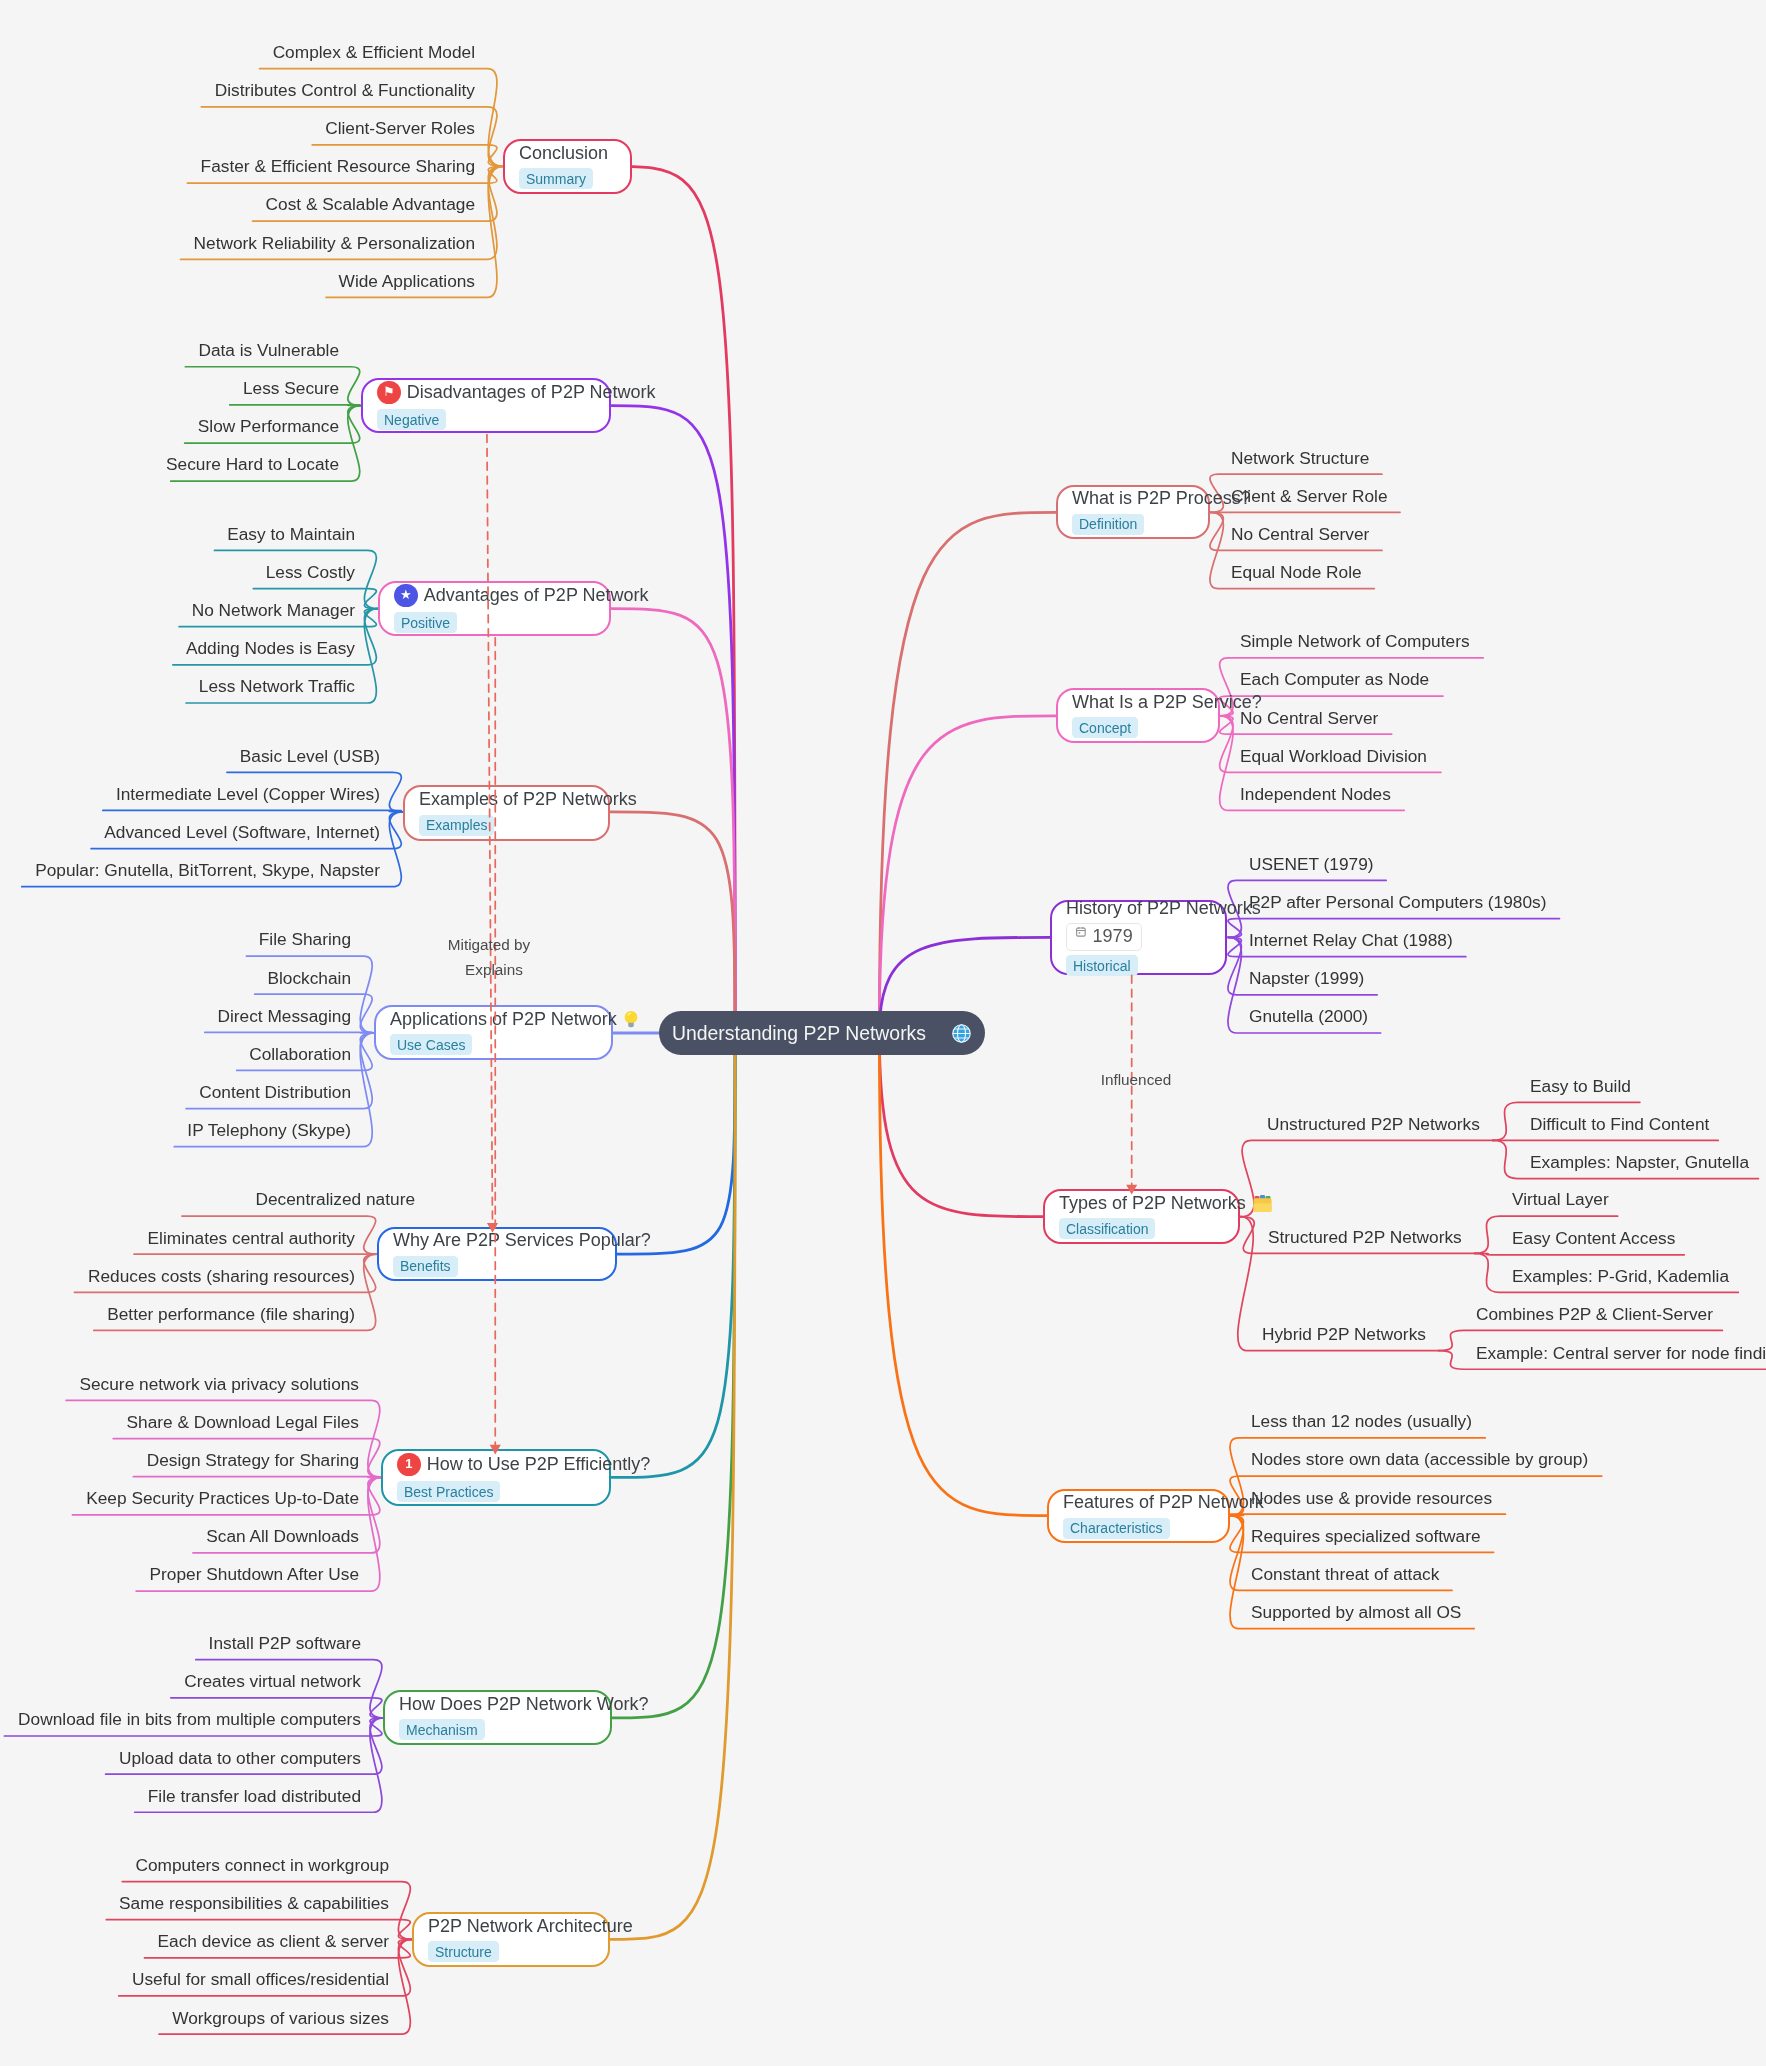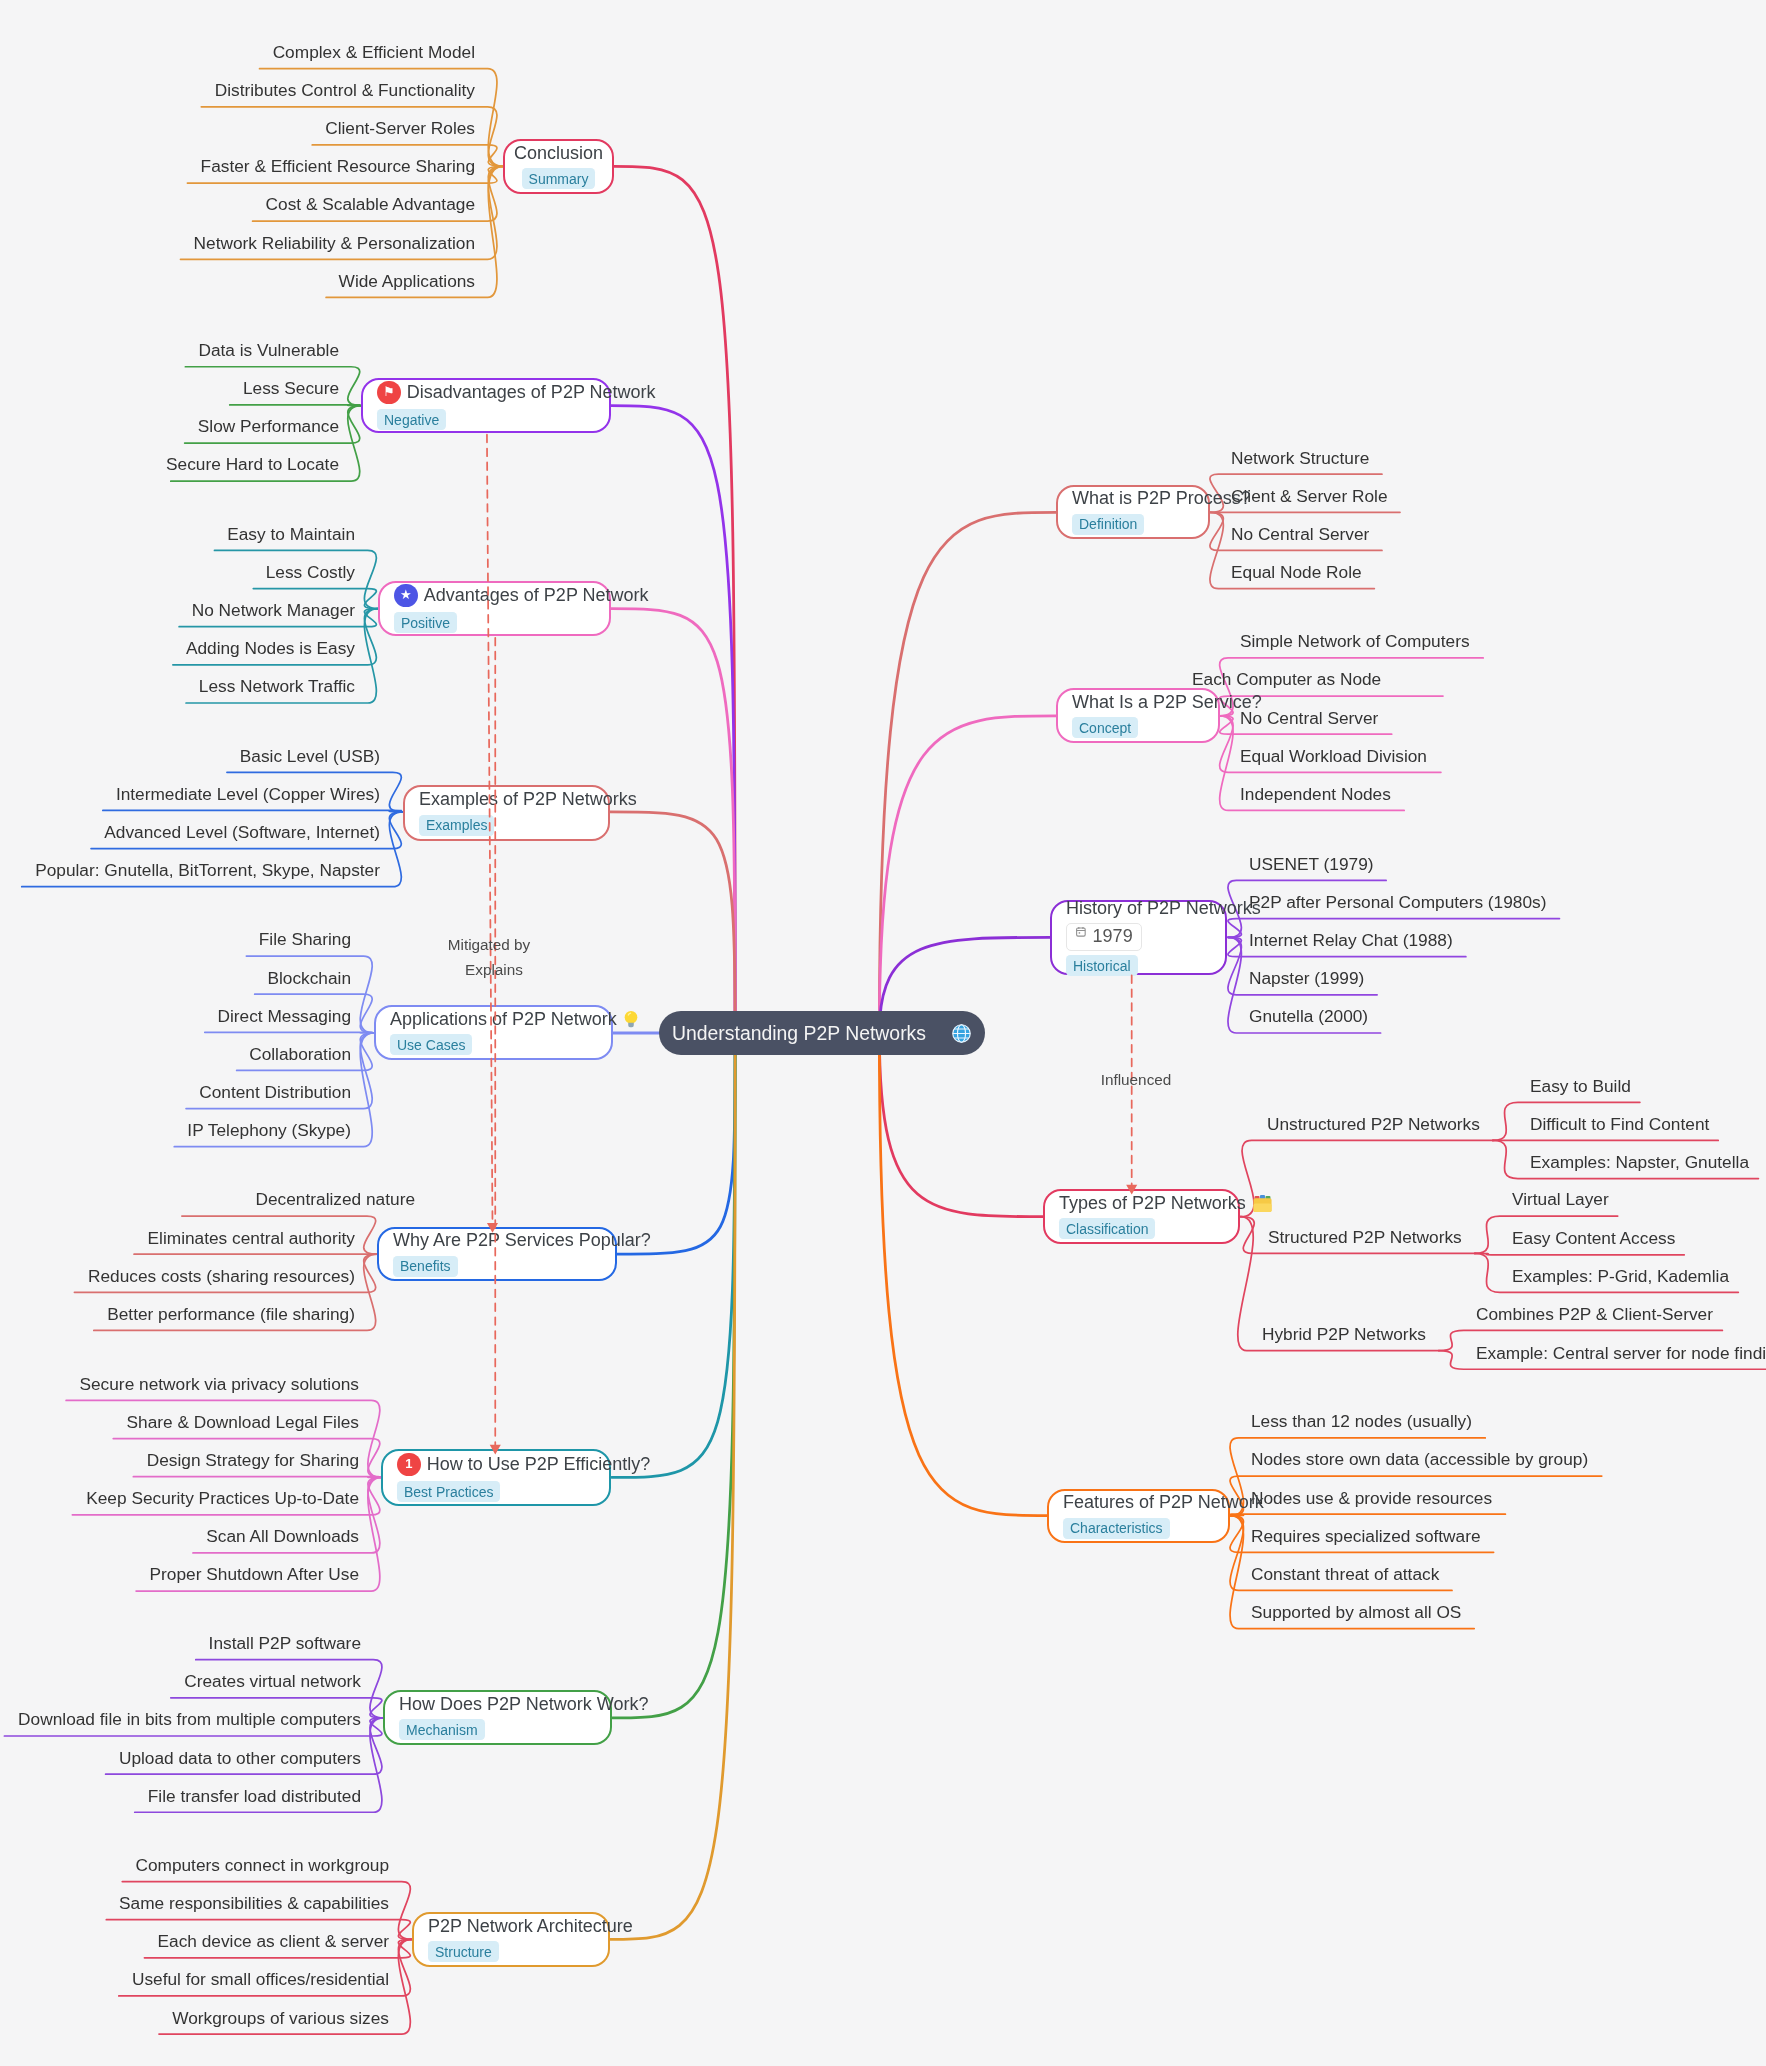--- a/index.html
+++ b/index.html
@@ -133,21 +133,21 @@
           <svg width="21" height="21" viewBox="0 0 24 24">
             <circle cx="12" cy="12" r="10" fill="#35a3e0"></circle>
             <g stroke="#eaf6ff" stroke-width="1.3" fill="none">
               <circle cx="12" cy="12" r="10"></circle>
               <ellipse cx="12" cy="12" rx="4.6" ry="10"></ellipse>
               <path d="M2.2,12h19.6 M3.4,6.8h17.2 M3.4,17.2h17.2"></path>
             </g>
           </svg>
         </span>
       </div>
-      <div class="branch-node" style="left: 503px; top: 139px; width: 111px; height: 55px; border: 2.4px solid rgb(226, 58, 96); align-items: center;">
+      <div class="branch-node" style="left: 503px; top: 139px; width: 129px; height: 55px; border: 2.4px solid rgb(226, 58, 96);">
         <div class="node-title">
           <span>Conclusion</span>
         </div>
         <span class="badge">Summary</span>
       </div>
       <div class="leaf" style="top: 41px; right: 1292px;">Complex &amp; Efficient Model</div>
       <div class="leaf" style="top: 79px; right: 1292px;">Distributes Control &amp; Functionality</div>
       <div class="leaf" style="top: 117px; right: 1292px;">Client-Server Roles</div>
       <div class="leaf" style="top: 155px; right: 1292px;">Faster &amp; Efficient Resource Sharing</div>
       <div class="leaf" style="top: 193px; right: 1292px;">Cost &amp; Scalable Advantage</div>
@@ -260,21 +260,21 @@
       <div class="leaf" style="top: 485px; left: 1231px;">Client &amp; Server Role</div>
       <div class="leaf" style="top: 523px; left: 1231px;">No Central Server</div>
       <div class="leaf" style="top: 561px; left: 1231px;">Equal Node Role</div>
       <div class="branch-node" style="left: 1056px; top: 688px; width: 164px; height: 55px; border: 2.4px solid rgb(239, 106, 191);">
         <div class="node-title">
           <span>What Is a P2P Service?</span>
         </div>
         <span class="badge">Concept</span>
       </div>
       <div class="leaf" style="top: 630px; left: 1240px;">Simple Network of Computers</div>
-      <div class="leaf" style="top: 668px; left: 1192px; text-align: center;">Each Computer as Node</div>
+      <div class="leaf" style="top: 668px; left: 1240px; text-align: center;">Each Computer as Node</div>
       <div class="leaf" style="top: 707px; left: 1240px;">No Central Server</div>
       <div class="leaf" style="top: 745px; left: 1240px;">Equal Workload Division</div>
       <div class="leaf" style="top: 783px; left: 1240px;">Independent Nodes</div>
       <div class="branch-node" style="left: 1050px; top: 900px; width: 177px; height: 75px; border: 2.4px solid rgb(139, 47, 214);">
         <div class="node-title">
           <span>History of P2P Networks</span>
         </div>
         <div class="chip">
           <span style="display: inline-flex;">
             <svg width="11.8" height="11.8" viewBox="0 0 16 16" fill="none" stroke="#909090" stroke-width="1.5">

